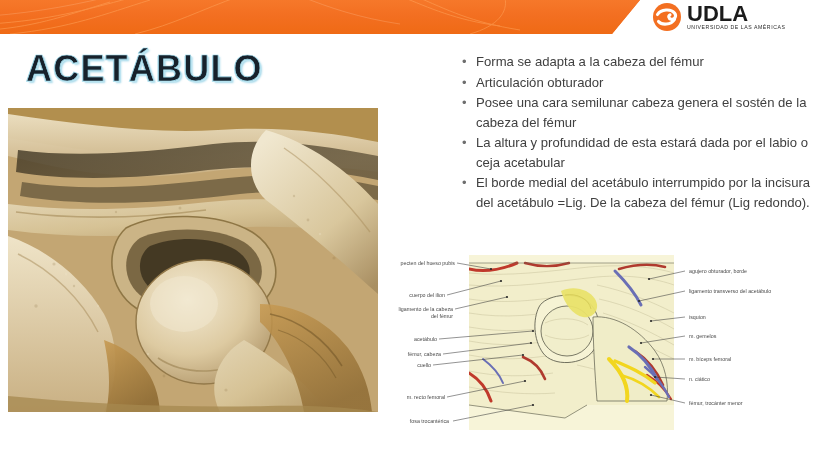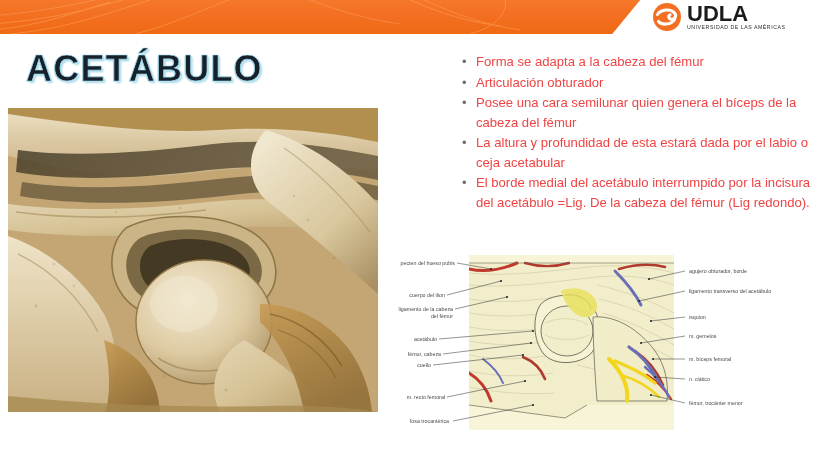--- a/index.html
+++ b/index.html
@@ -125,21 +125,21 @@
     line-height: 19.5px;
     text-align: left;
     padding-left: 5px;
     box-sizing: border-box;
   }
   .bullet-text {
     flex: 1 1 auto;
     font-family: "Liberation Sans", sans-serif;
     font-size: 13.1px;
     line-height: 19.5px;
-    color: #ef4444;
+    color: #404040;
   }
 
   
   #photo {
     position: absolute;
     left: 8px;
     top: 108px;
     width: 370px;
     height: 304px;
     overflow: hidden;
@@ -244,21 +244,21 @@
     <div class="bullet-row">
       <span class="bullet-dot">•</span>
       <span class="bullet-text">Forma se adapta a la cabeza del fémur</span>
     </div>
     <div class="bullet-row">
       <span class="bullet-dot">•</span>
       <span class="bullet-text">Articulación obturador</span>
     </div>
     <div class="bullet-row">
       <span class="bullet-dot">•</span>
-      <span class="bullet-text">Posee una cara semilunar quien genera el bíceps de la cabeza del fémur</span>
+      <span class="bullet-text">Posee una cara semilunar cabeza genera el sostén de la cabeza del fémur</span>
     </div>
     <div class="bullet-row">
       <span class="bullet-dot">•</span>
       <span class="bullet-text">La altura y profundidad de esta estará dada por el labio o ceja acetabular</span>
     </div>
     <div class="bullet-row">
       <span class="bullet-dot">•</span>
       <span class="bullet-text">El borde medial del acetábulo interrumpido por la incisura del acetábulo =Lig. De la cabeza del fémur (Lig redondo).</span>
     </div>
   </div>

